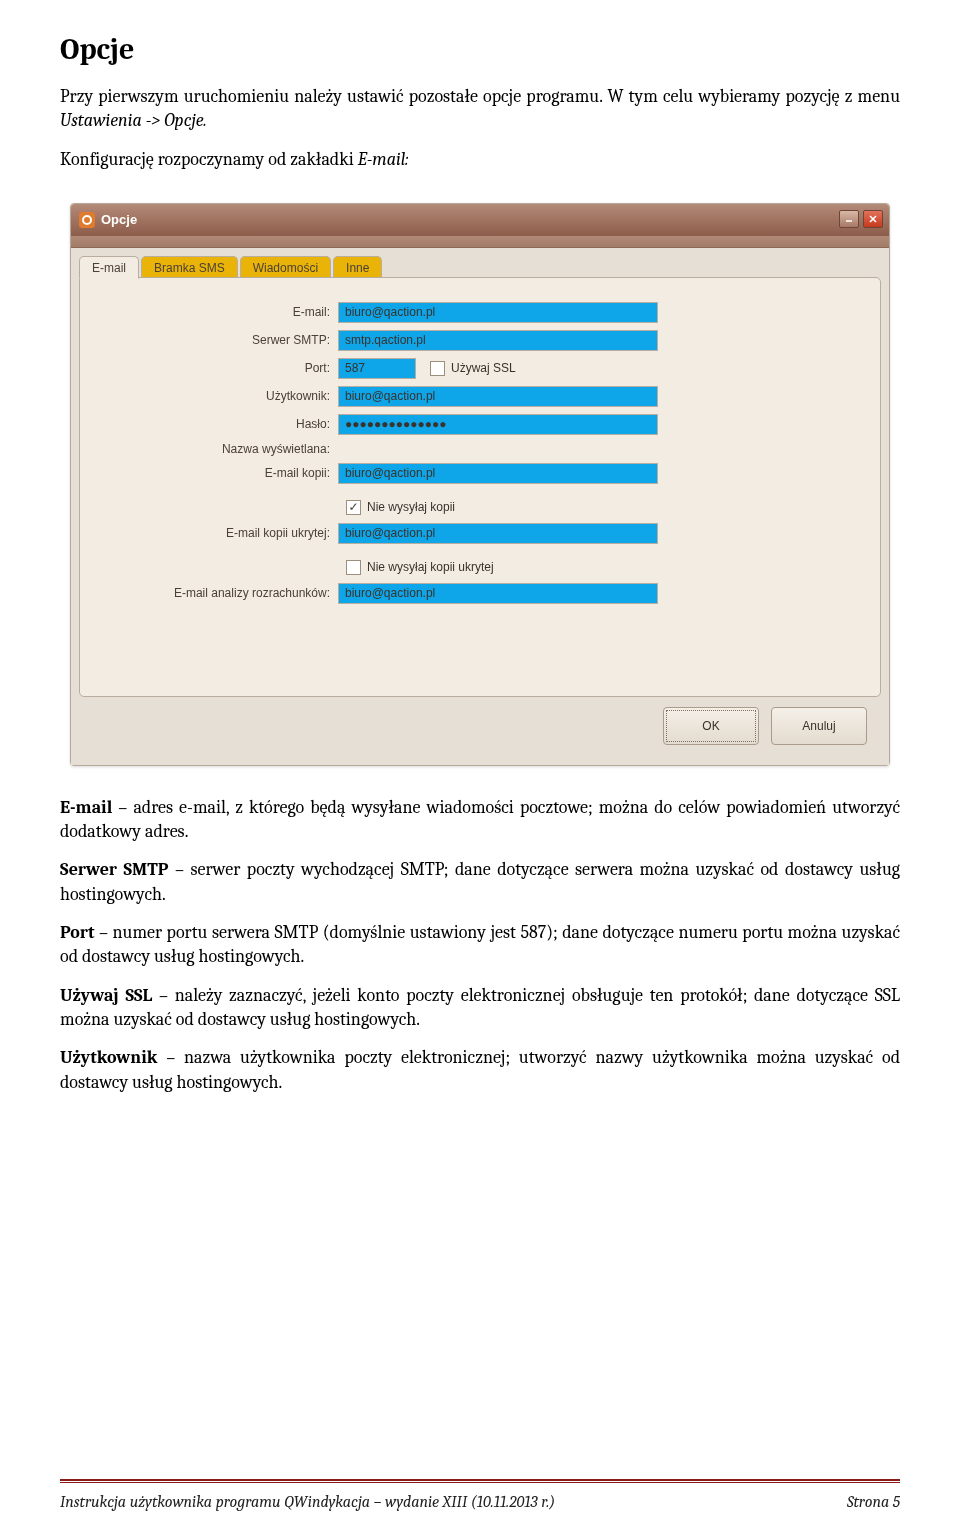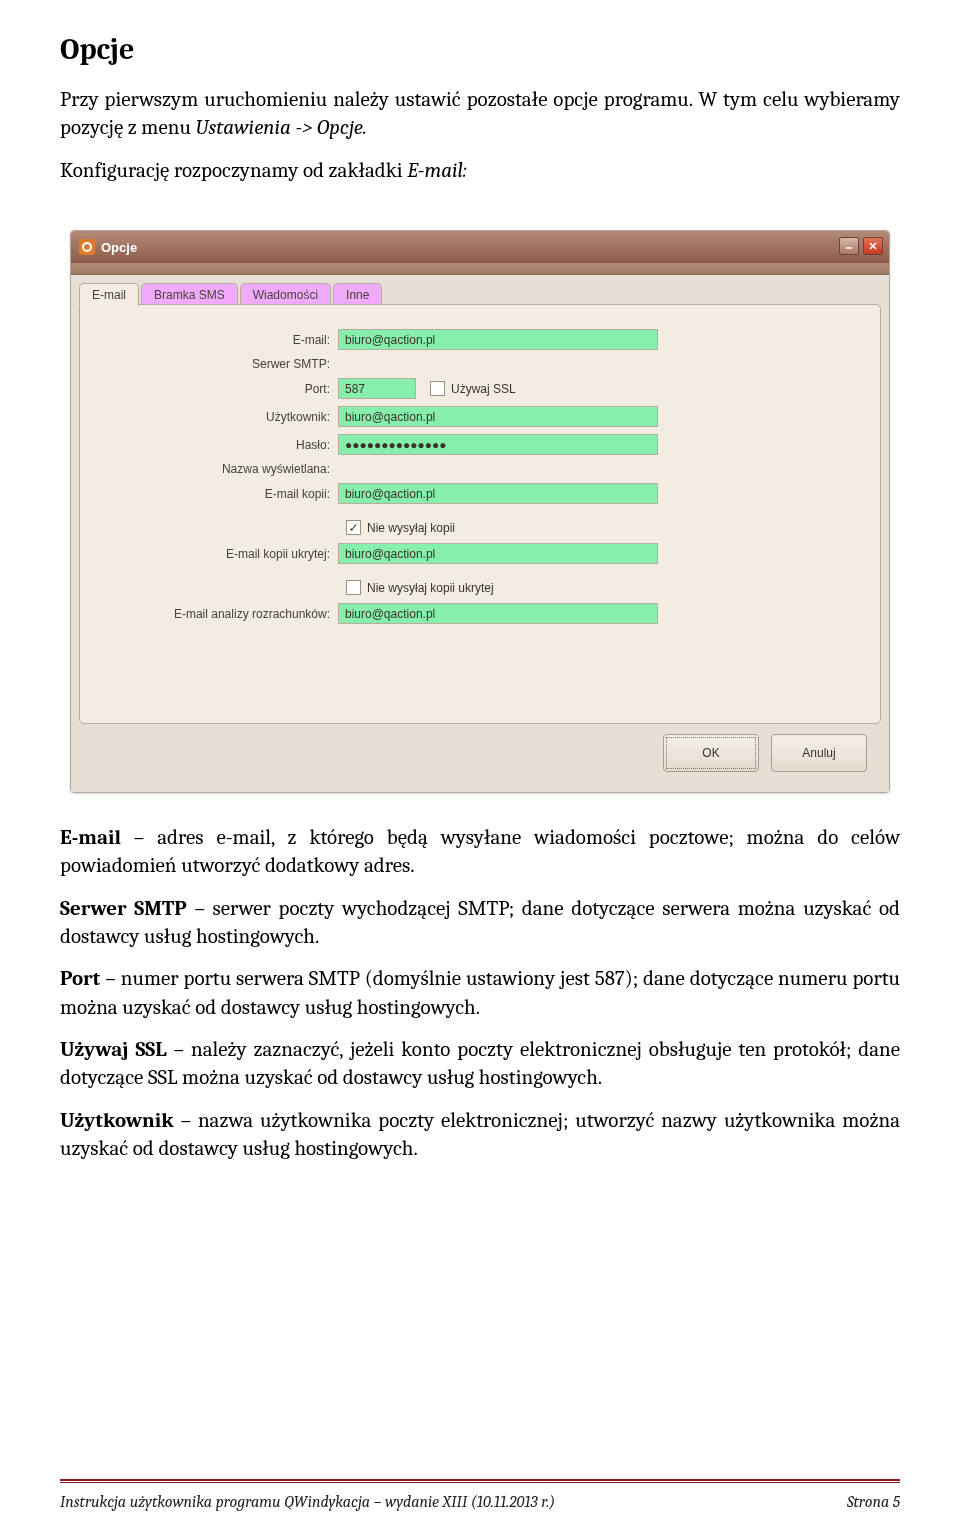--- a/index.html
+++ b/index.html
@@ -14,26 +14,26 @@
     padding: 32px 60px 30px 60px;
     min-height: 1539px;
     position: relative;
   }
   h1.heading {
     font-size: 30px;
     font-weight: bold;
     margin-bottom: 18px;
   }
   p.body {
-    font-size: 21px;
+    font-size: 18px;
     line-height: 1.35;
     margin-bottom: 14px;
     text-align: justify;
   }
-  p.body-last { margin-bottom: 46px; }
+  p.body-last { margin-bottom: 31px; }
   .italic { font-style: italic; }
   .bold { font-weight: bold; }
 
   
   .win {
     width: 820px;
     margin: 0 auto 30px auto;
     background: #eae2d9;
     border: 1px solid #b5a99b;
     border-radius: 4px;
@@ -89,21 +89,21 @@
     background: #e6dfd6;
     padding: 8px 8px 8px 8px;
   }
   .tabs {
     display: flex;
     gap: 0;
     margin-bottom: -1px;
   }
   .tab {
     padding: 4px 12px 3px 12px;
-    background: #f0abfc;
+    background: #eab308;
     border: 1px solid #b8ad9f;
     border-bottom: none;
     border-top-left-radius: 5px;
     border-top-right-radius: 5px;
     color: #4a4138;
     position: relative;
     z-index: 1;
   }
   .tab.active {
     background: #f2ece3;
@@ -128,21 +128,21 @@
   }
   .form-label {
     width: 238px;
     text-align: right;
     padding-right: 8px;
     color: #4a4138;
   }
   .form-input {
     height: 21px;
     border: 1px solid #b8ad9f;
-    background: #86efac;
+    background: #0ea5e9;
     padding: 2px 6px;
     font-family: Tahoma, Verdana, Arial, sans-serif;
     font-size: 12px;
     color: #3a332c;
   }
   .w-long { width: 320px; }
   .w-short { width: 78px; }
   .chk {
     width: 15px; height: 15px;
     border: 1px solid #9c8f7e;
@@ -255,20 +255,21 @@
     </div>
     <div class="tab-panel">
 
       <div class="form-row">
         <div class="form-label">E-mail:</div>
         <input class="form-input w-long" value="biuro@qaction.pl" style="">
       </div>
 
       <div class="form-row">
         <div class="form-label">Serwer SMTP:</div>
+        <input class="form-input w-long" value="smtp.qaction.pl" style="">
       </div>
 
       <div class="form-row">
         <div class="form-label">Port:</div>
         <input class="form-input w-short" value="587" style="">
         <span class="chk-inline">
           <span class="chk"></span>
           <span>Używaj SSL</span>
         </span>
       </div>

